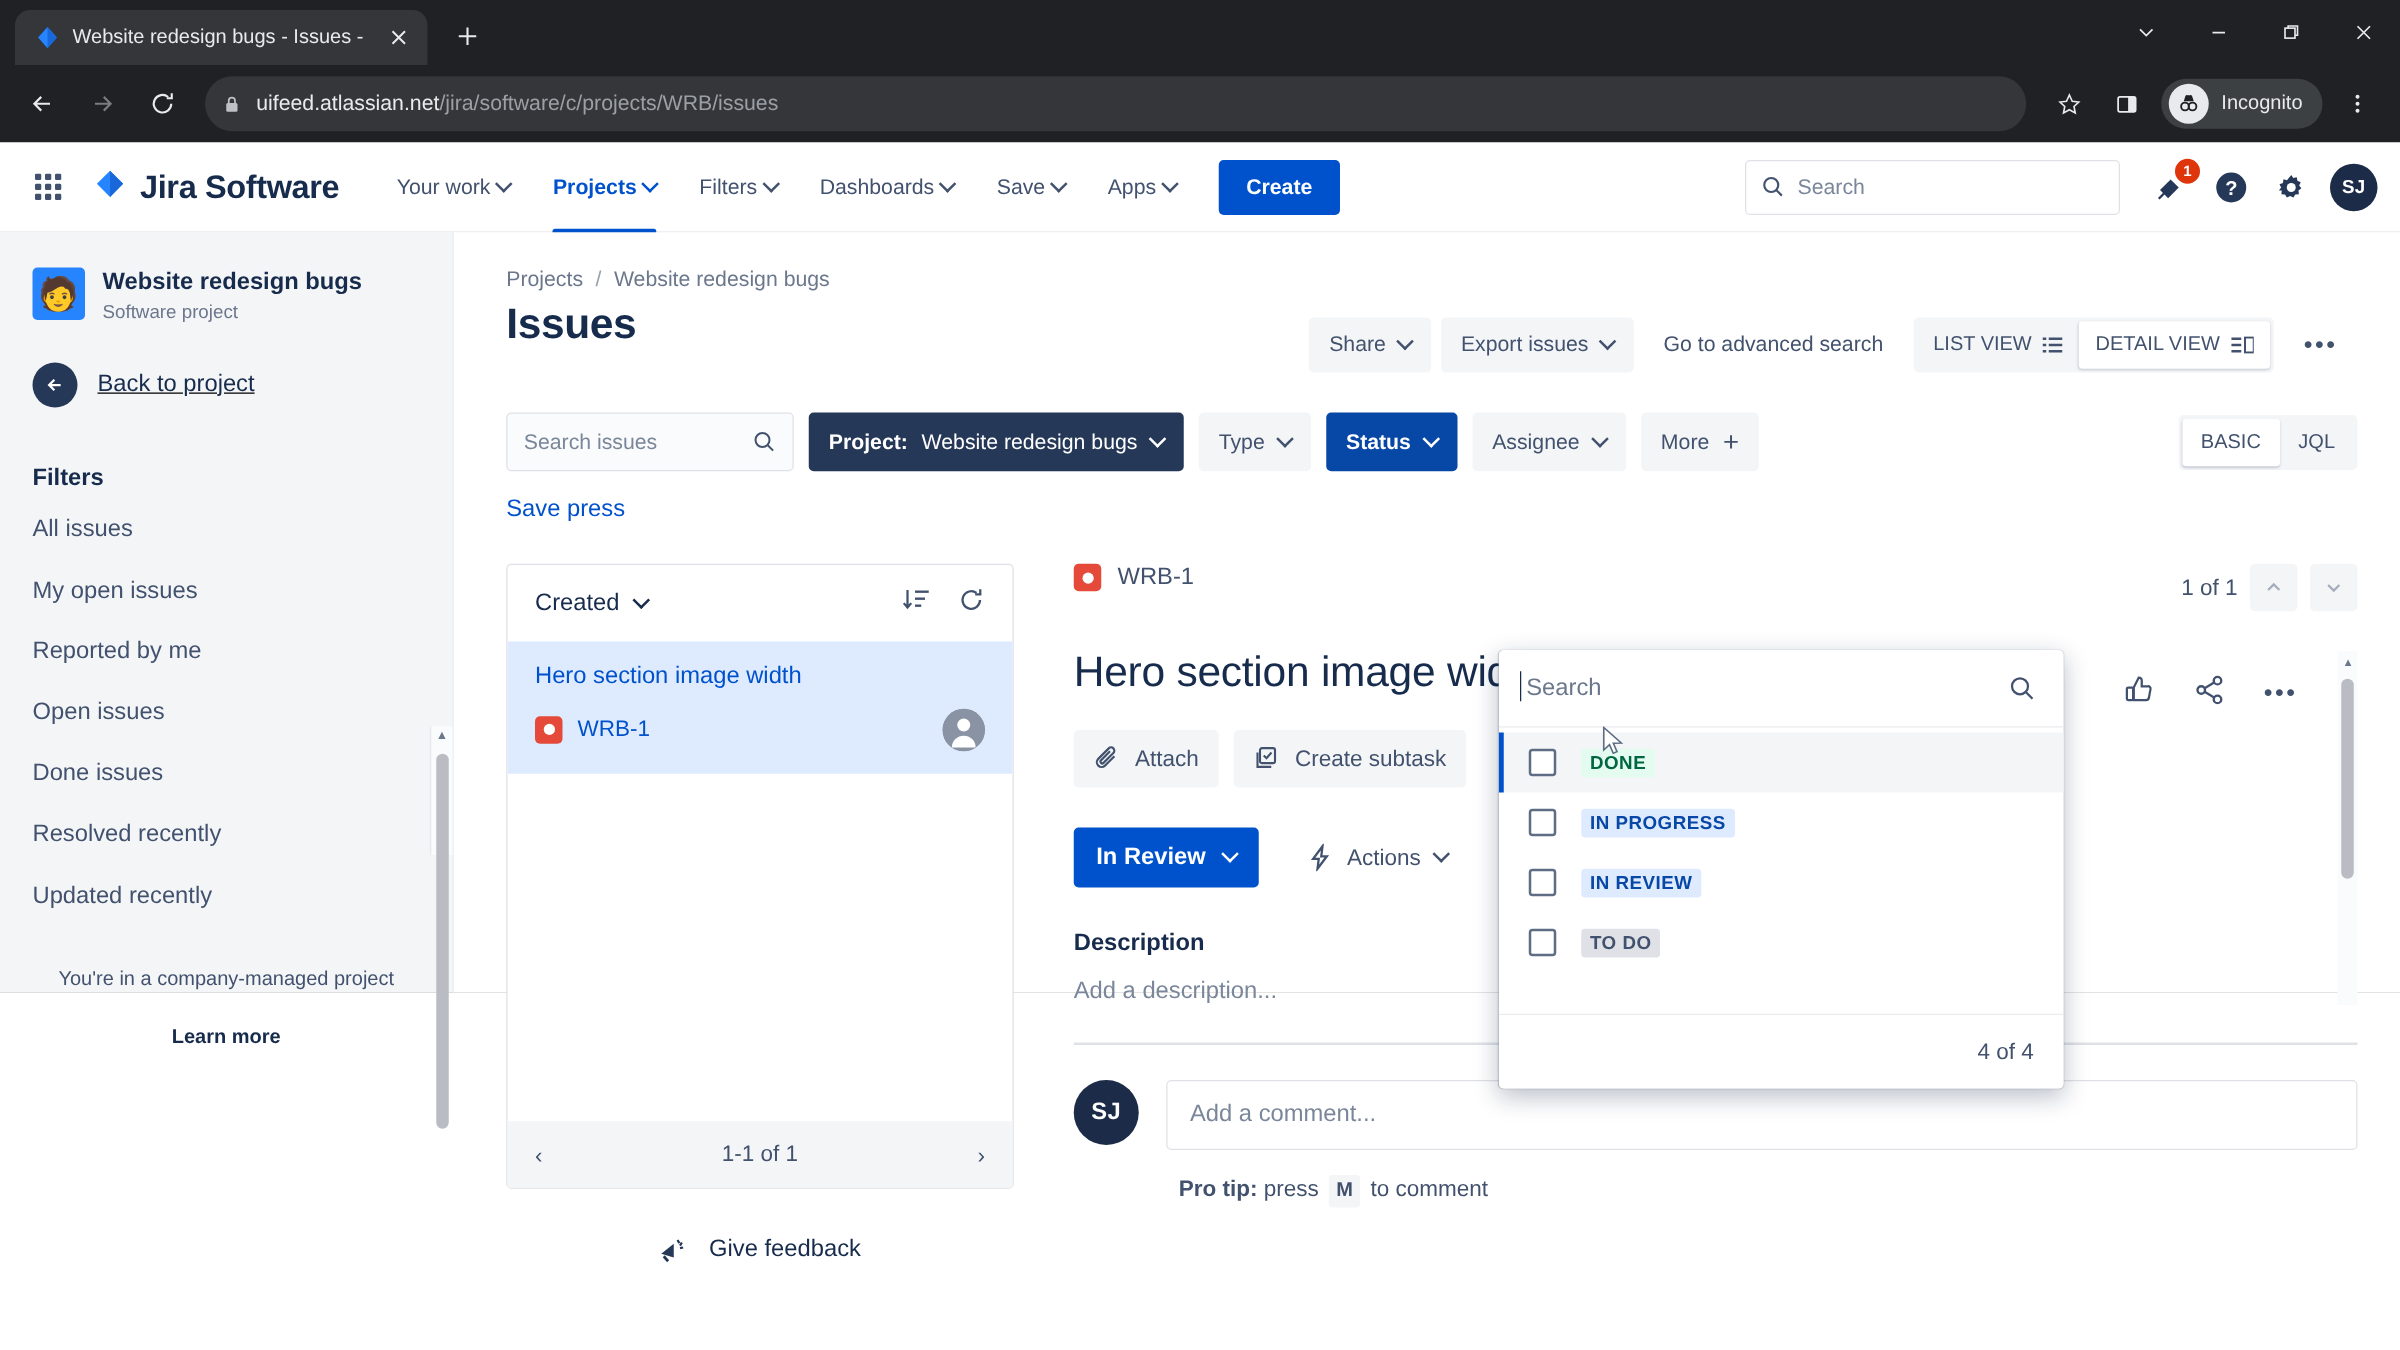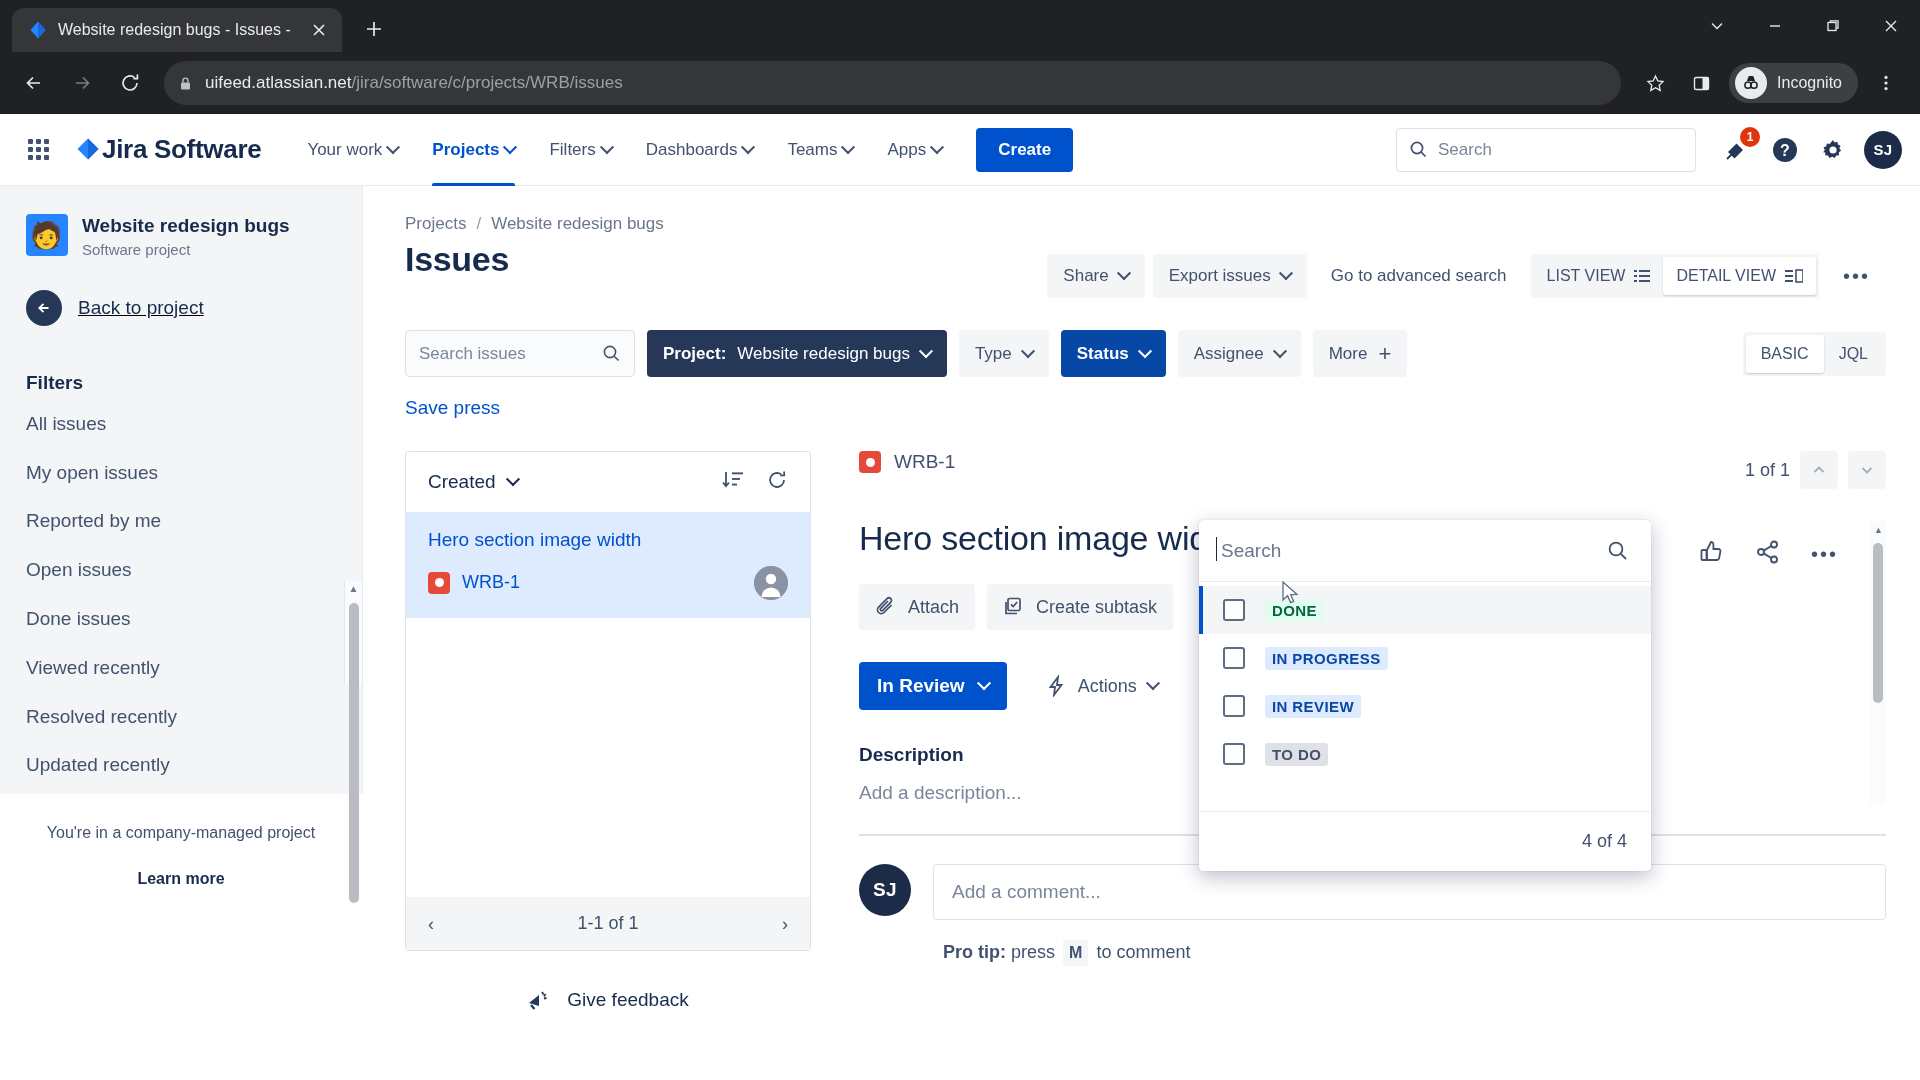--- a/index.html
+++ b/index.html
@@ -48,21 +48,21 @@
   
   .page { flex:1; background:#fff; display:flex; flex-direction:column; min-height:0; position:relative; }
 
   .jira-nav {
     height: 72px; background:#fff; border-bottom:1px solid #ebecf0;
     display:flex; align-items:center; padding: 0 18px; gap:6px; flex:0 0 72px;
   }
   .appswitch { width:40px; height:40px; display:flex; align-items:center; justify-content:center; }
   .grid9 { display:grid; grid-template-columns: repeat(3, 5px); grid-template-rows: repeat(3,5px); gap:3px; }
   .grid9 i { background:#42526e; border-radius:1px; display:block; width:5px; height:5px; }
-  .brand { display:flex; align-items:center; margin-left:10px; margin-right:26px; }
+  .brand { display:flex; align-items:flex-start; gap:10px; margin-left:10px; margin-right:26px; }
   .brand-txt { font-size:26px; font-weight:700; color:#172b4d; letter-spacing:-0.3px; white-space:nowrap; }
   .navitem {
     display:flex; align-items:center; gap:6px; padding: 0 14px; height:72px;
     font-size:17px; color:#42526e; position:relative; white-space:nowrap;
   }
   .navitem.active { color:#0052cc; font-weight:600; }
   .navitem.active::after { content:''; position:absolute; left:14px; right:14px; bottom:0; height:3px; background:#0052cc; border-radius:2px 2px 0 0; }
   .chev { width:10px; height:10px; border-right:2px solid currentColor; border-bottom:2px solid currentColor; transform: rotate(45deg) translate(-2px,-2px); }
   .create-btn {
     background:#0052cc; color:#fff; font-size:17px; font-weight:600; height:44px;
@@ -364,21 +364,21 @@
       </div>
       <div class="navitem">
         <span>Filters</span>
           <i class="chev"></i>
       </div>
       <div class="navitem">
         <span>Dashboards</span>
           <i class="chev"></i>
       </div>
       <div class="navitem">
-        <span>Teams</span>
+        <span>Save</span>
           <i class="chev"></i>
       </div>
       <div class="navitem">
         <span>Apps</span>
           <i class="chev"></i>
       </div>
 
       <div class="create-btn">Create</div>
 
       <div class="nav-spacer"></div>
@@ -439,21 +439,20 @@
 
         <div class="sb-divider"></div>
         <div class="filters-title">Filters</div>
 
         <div class="sb-list">
           <div class="sb-item">All issues</div>
           <div class="sb-item">My open issues</div>
           <div class="sb-item">Reported by me</div>
           <div class="sb-item">Open issues</div>
           <div class="sb-item">Done issues</div>
-          <div class="sb-item">Viewed recently</div>
           <div class="sb-item">Resolved recently</div>
           <div class="sb-item">Updated recently</div>
         </div>
 
         <div class="sb-foot-divider"></div>
         <div class="sb-foot">
           <div class="sb-foot-txt">You're in a company-managed project</div>
           <a class="sb-foot-link">Learn more</a>
         </div>
 

